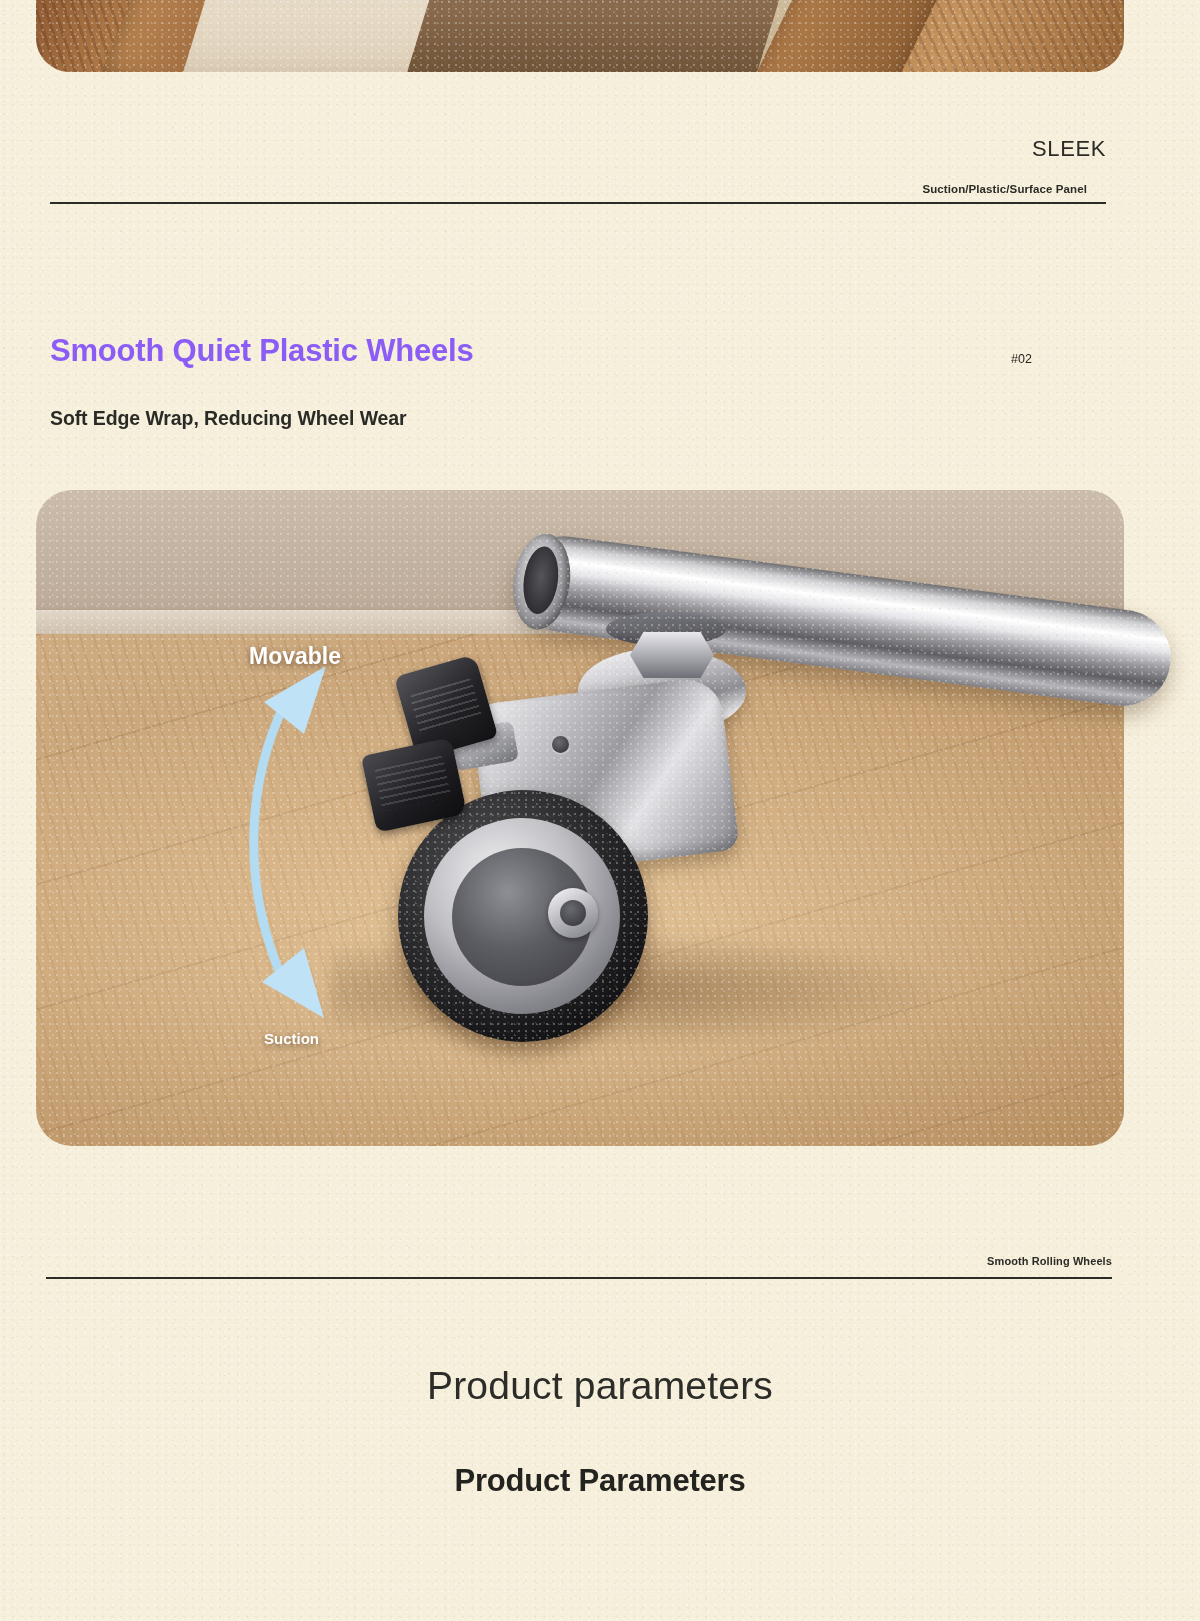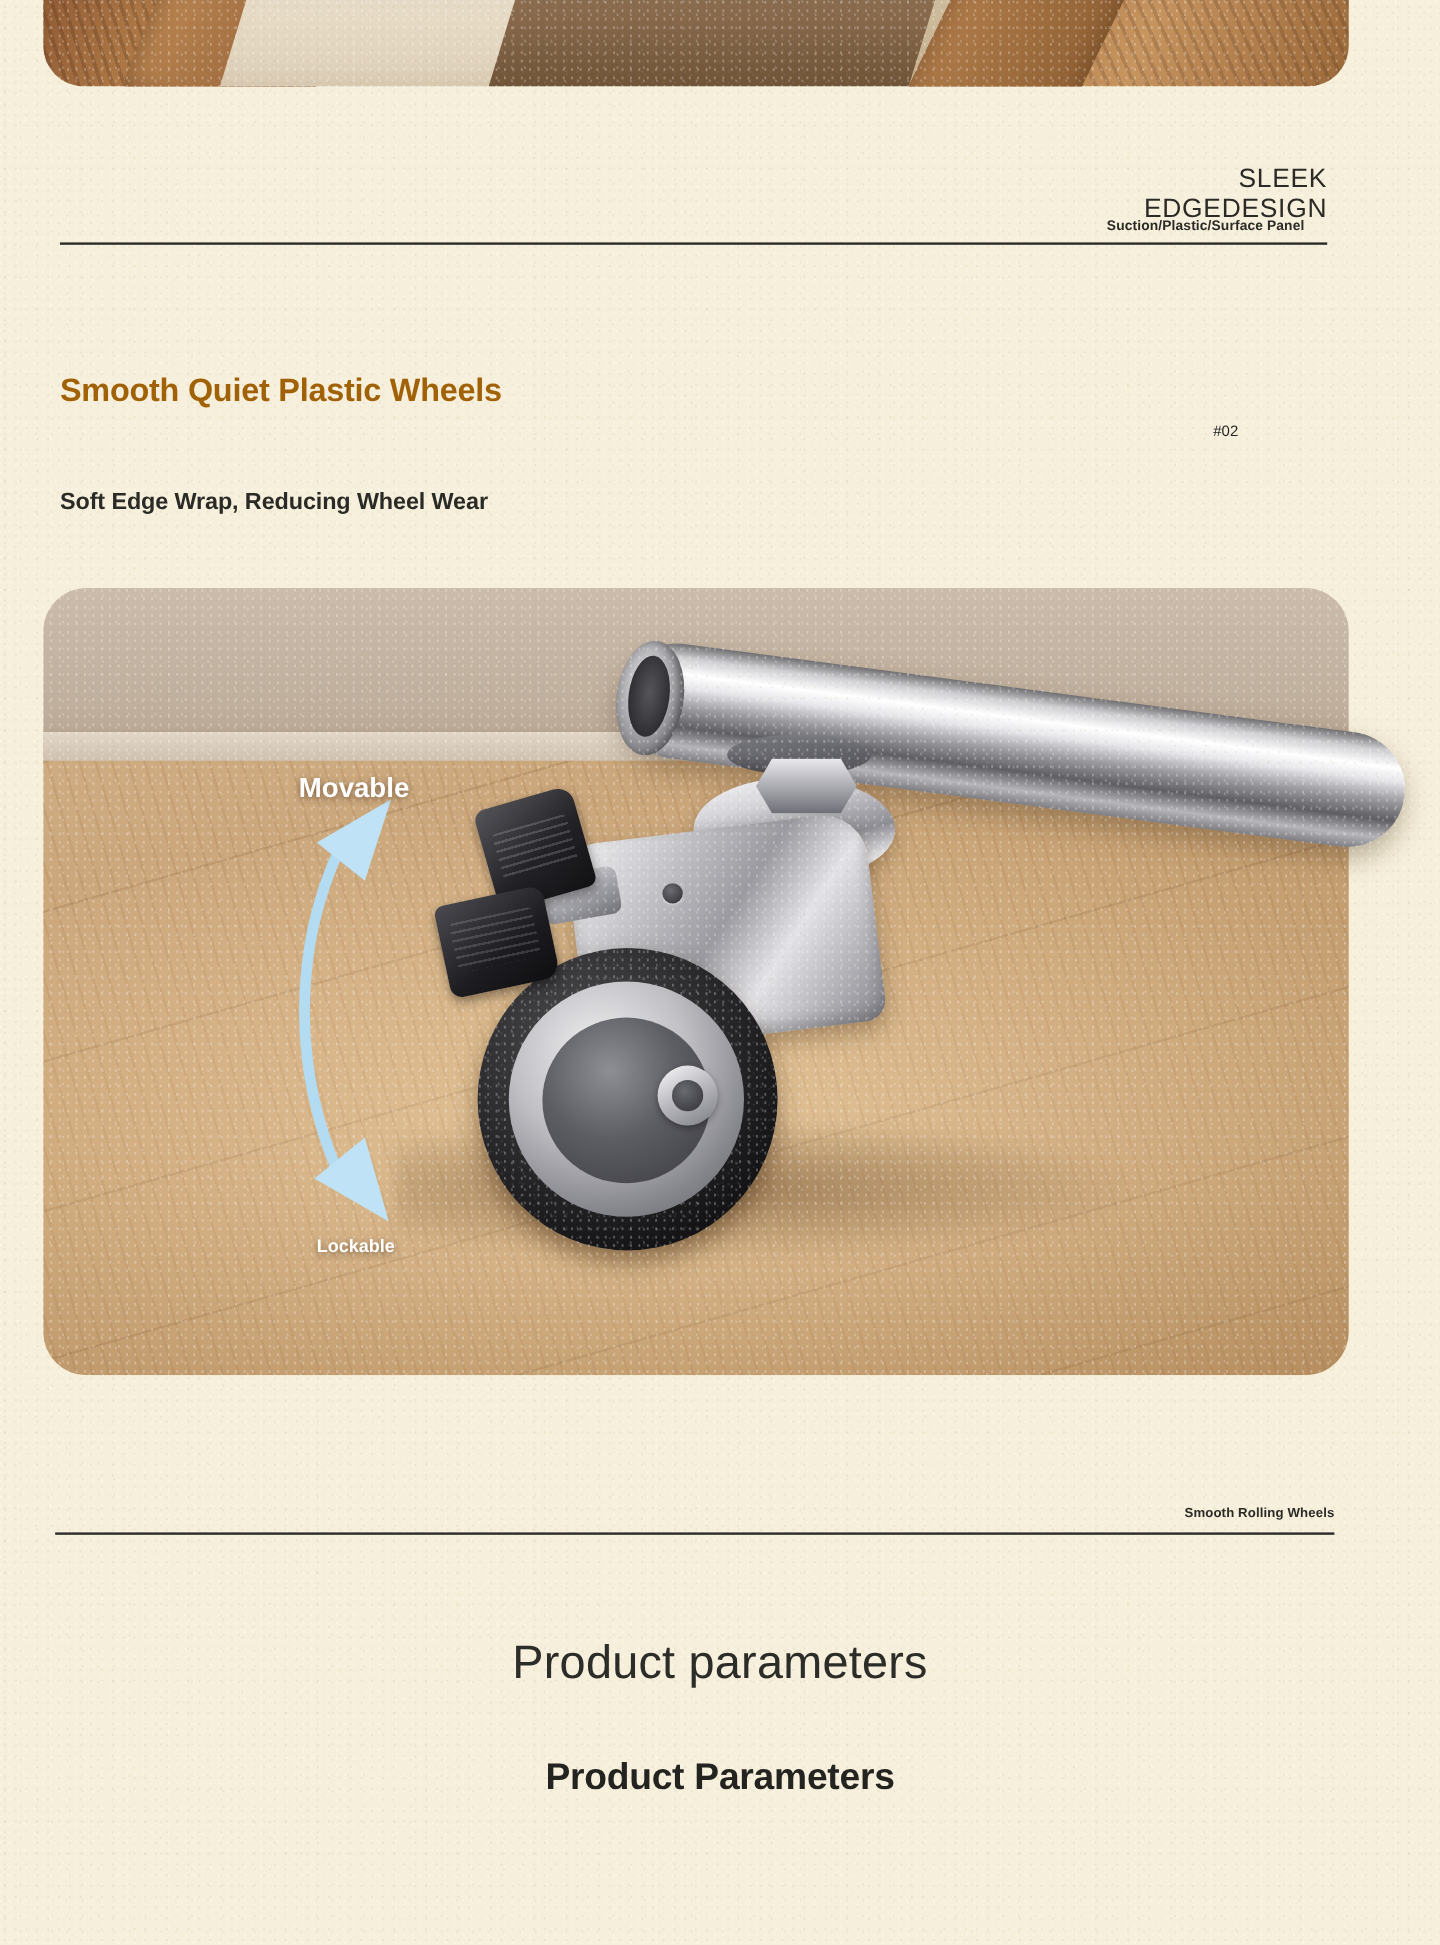--- a/index.html
+++ b/index.html
@@ -86,22 +86,22 @@
     position:absolute; right:19px; bottom:9px;
     font-size:11.5px; font-weight:700; color:#2b2a26; letter-spacing:.1px;
   }
 
   #header-band{ left:50px; top:136px; width:1056px; height:68px; }
   #footer-band{ left:46px; top:1211px; width:1066px; height:68px; }
   #footer-band .band-cap{ font-size:11px; right:0; bottom:12px;margin-left:24px; }
 
   
   .h1{
-    position:absolute; left:50px; top:310px; z-index:6;
-    font-size:27px; font-weight:700; color:#a16207; letter-spacing:-.2px;
+    position:absolute; left:50px; top:333px; z-index:6;
+    font-size:31px; font-weight:700; color:#8b5cf6; letter-spacing:-.2px;
   }
   .hash{
     position:absolute; left:1011px; top:352px; z-index:6;
     font-size:12.5px; font-weight:400; color:#232320;
   }
   .h2{
     position:absolute; left:50px; top:407px; z-index:6;
     font-size:19.5px; font-weight:700; color:#2a2a26; letter-spacing:-.1px;
   }
 
@@ -285,21 +285,20 @@
   <div class="ht-wood-l"></div>
   <div class="ht-carpet"></div>
   <div class="ht-rug"></div>
   <div class="ht-rug2"></div>
   <div class="ht-wood-r"></div>
   <div class="ht-shade"></div>
 </div>
 
 <div class="band" id="header-band">
   <div class="band-title">SLEEK</div>
-  <div class="band-title">EDGEDESIGN</div>
   <div class="band-cap">Suction/Plastic/Surface Panel</div>
   <div class="rule"></div>
 </div>
 
 <div class="h1">Smooth Quiet Plastic Wheels</div>
 <div class="hash">#02</div>
 <div class="h2">Soft Edge Wrap, Reducing Wheel Wear</div>
 
 <div class="photo">
   <div class="wall"></div>
@@ -328,21 +327,21 @@
 <div class="hub"></div>
 <div class="hub-in"></div>
 
 <svg class="arrows" viewBox="0 0 1088 656">
   <path d="M248 215 C 208 300, 208 400, 246 488" fill="none" stroke="#b3dbf2" stroke-width="9" stroke-linecap="round"></path>
   <polygon points="228,212 290,176 268,244" fill="#bfe2f6"></polygon>
   <polygon points="226,492 288,528 268,458" fill="#bfe2f6"></polygon>
 </svg>
 
 <div class="lbl" id="label-movable">Movable</div>
-<div class="lbl" id="label-lockable">Lockable</div>
+<div class="lbl" id="label-lockable">Suction</div>
 
 <div class="band" id="footer-band">
   <div class="band-cap">Smooth Rolling Wheels</div>
   <div class="rule"></div>
 </div>
 
 <div class="title-light">Product parameters</div>
 <div class="title-bold">Product Parameters</div>
 
 <div class="grain"></div>

